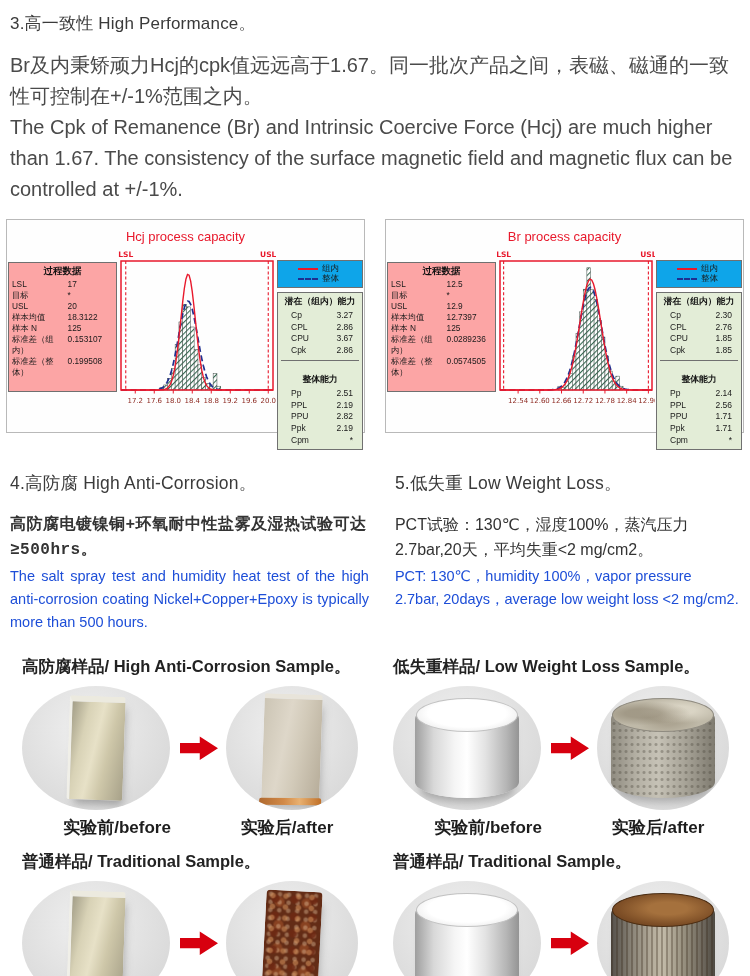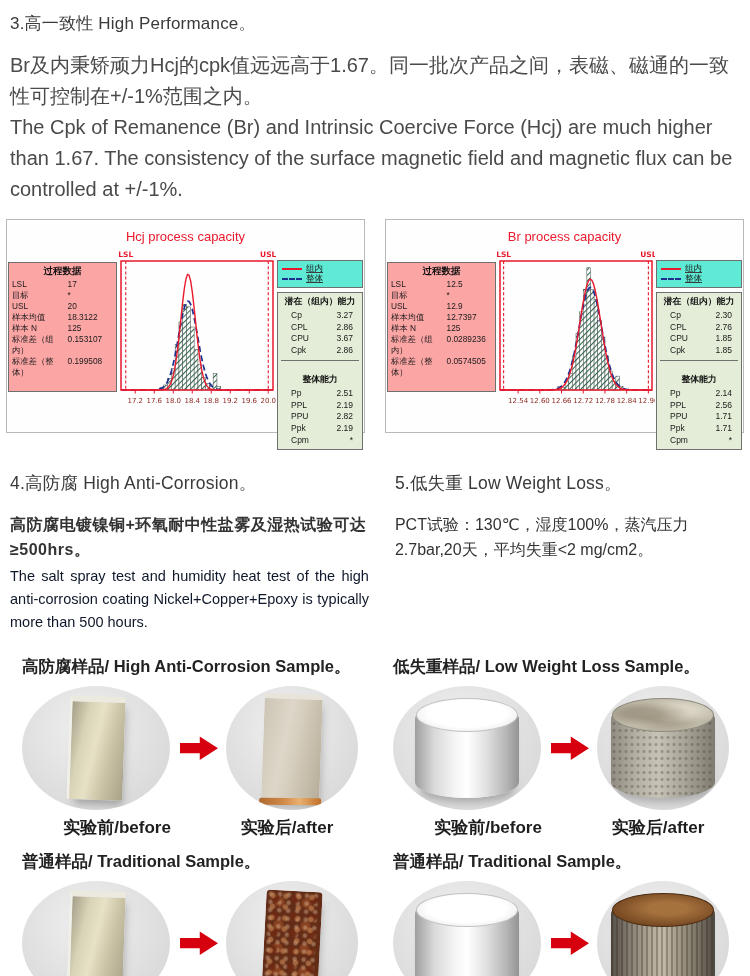--- a/index.html
+++ b/index.html
@@ -16,39 +16,39 @@
   
   .charts-row { display:flex; gap:20px; padding:0 6px; margin-top:14px; }
   .chart-box { width:359px; height:214px; border:1px solid #b9b9b9; background:#fefefe; padding:2px 1px; }
   .chart-title { text-align:center; color:#e8192c; font-weight:normal; font-size:13px; margin-top:7px; }
   .chart-content { display:flex; align-items:flex-start; margin-top:2px; }
   .stats-panel { width:109px; margin-top:16px; background:#fca5a5; border:1px solid #707070; padding:2px 3px 14px 3px; flex-shrink:0; }
   .panel-title { text-align:center; font-weight:bold; font-size:9.5px; color:#111; margin-bottom:1px; }
   .srow { display:grid; grid-template-columns:55% 45%; font-size:8.3px; line-height:1.32; color:#1a1a1a; }
   .plot-area { flex:1; display:flex; justify-content:center; }
   .right-col { width:86px; flex-shrink:0; margin-top:14px; display:flex; flex-direction:column; gap:4px; }
-  .legend-box { background:#5eead4; border:1px solid #707070; padding:3px 4px;text-decoration:underline; }
+  .legend-box { background:#0ea5e9; border:1px solid #707070; padding:3px 20px; }
   .lg-row { display:flex; align-items:center; gap:4px; height:10px; }
   .lg-line { display:inline-block; width:20px; height:0; }
   .lg-line.solid-red { border-top:2.5px solid #e8192c; }
   .lg-line.dashed-blue { border-top:2.5px dashed #1f2f8f; }
   .lg-lbl { font-size:8.5px; color:#1a1a1a; }
   .cap-panel { background:#e3edd7; border:1px solid #707070; padding:2px 3px 3px 3px; }
   .cap-title { text-align:center; font-weight:bold; font-size:8.8px; color:#111; margin:1px 0 2px 0; }
   .cap-group.sep { border-top:1px solid #707070; margin-top:3px; padding-top:12px; }
   .crow { display:flex; justify-content:space-between; padding:0 6px 0 10px; font-size:8.5px; line-height:1.38; color:#1a1a1a; }
 
   
   .two-col { display:flex; margin-top:38px; padding:0 10px; gap:26px; }
   .col-left { width:364px; }
   .col-right { width:350px; }
   .two-col .sec-heading { font-size:17.5px; }
   .para-cn { margin-top:18px; font-size:16px; line-height:1.55; color:#333; }
-  .col-left .para-cn { font-weight:bold; letter-spacing:0.5px; }
-  .para-en { margin-top:2px; font-size:14.5px; line-height:1.6; color:#0f172a; text-align:justify; }
+  .col-left .para-cn { font-weight:bold; letter-spacing:0.5px;font-family:Liberation Mono, monospace; }
+  .para-en { margin-top:2px; font-size:14.5px; line-height:1.6; color:#1d4ed8; text-align:justify; }
   .col-right .para-en { text-align:left; }
 
   
   .samples { margin-top:22px; padding:0 4px; }
   .samples-row { display:flex; }
   .sample-cell { width:371px; padding-left:18px; margin-bottom:12px; }
   .sample-heading { font-size:16.5px; font-weight:bold; color:#222; margin-bottom:8px; }
   .photo-row { display:flex; align-items:center; }
   .oval { border-radius:50%; background:radial-gradient(ellipse at 45% 35%, #f0f0f0 0%, #e3e3e3 45%, #d3d3d3 100%);
           display:flex; align-items:center; justify-content:center; overflow:hidden; flex-shrink:0; }
@@ -411,20 +411,21 @@
 
   <div class="two-col">
     <div class="col-left">
       <div class="sec-heading">4.高防腐 High Anti-Corrosion。</div>
       <div class="para-cn">高防腐电镀镍铜+环氧耐中性盐雾及湿热试验可达≥500hrs。</div>
       <div class="para-en">The salt spray test and humidity heat test of the high anti-corrosion coating Nickel+Copper+Epoxy is typically more than 500 hours.</div>
     </div>
     <div class="col-right">
       <div class="sec-heading">5.低失重 Low Weight Loss。</div>
       <div class="para-cn">PCT试验：130℃，湿度100%，蒸汽压力2.7bar,20天，平均失重&lt;2 mg/cm2。</div>
+      <div class="para-en">PCT: 130℃，humidity 100%，vapor pressure 2.7bar, 20days，average low weight loss &lt;2 mg/cm2.</div>
     </div>
   </div>
 
   <div class="samples">
     <div class="samples-row">
       <div class="sample-cell">
         <div class="sample-heading">高防腐样品/ High Anti-Corrosion Sample。</div>
         <div class="photo-row">
           <div class="oval big photo-before">
               <div class="magnet block-shiny"></div>

